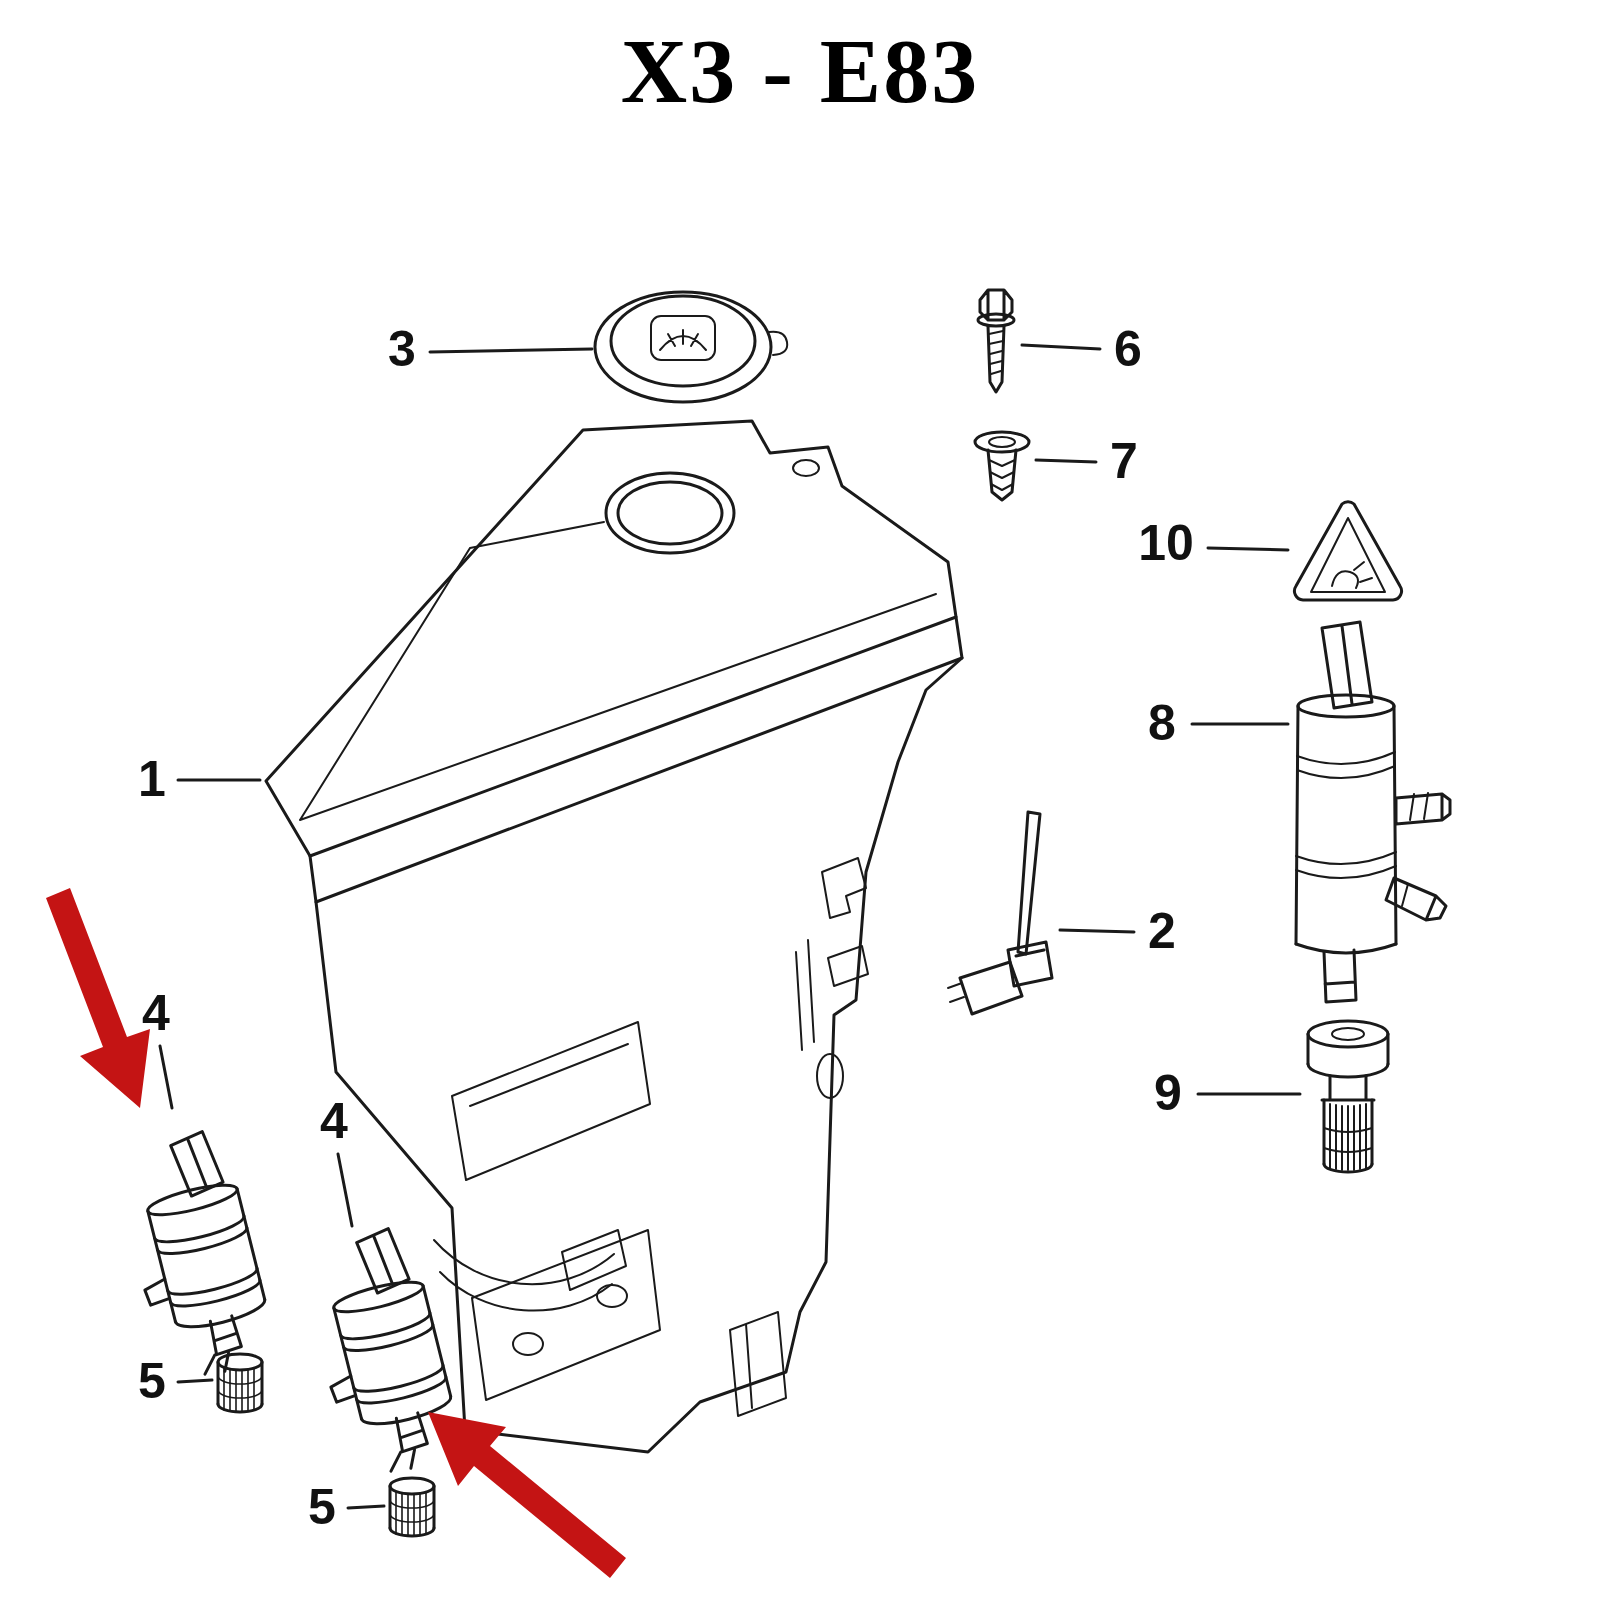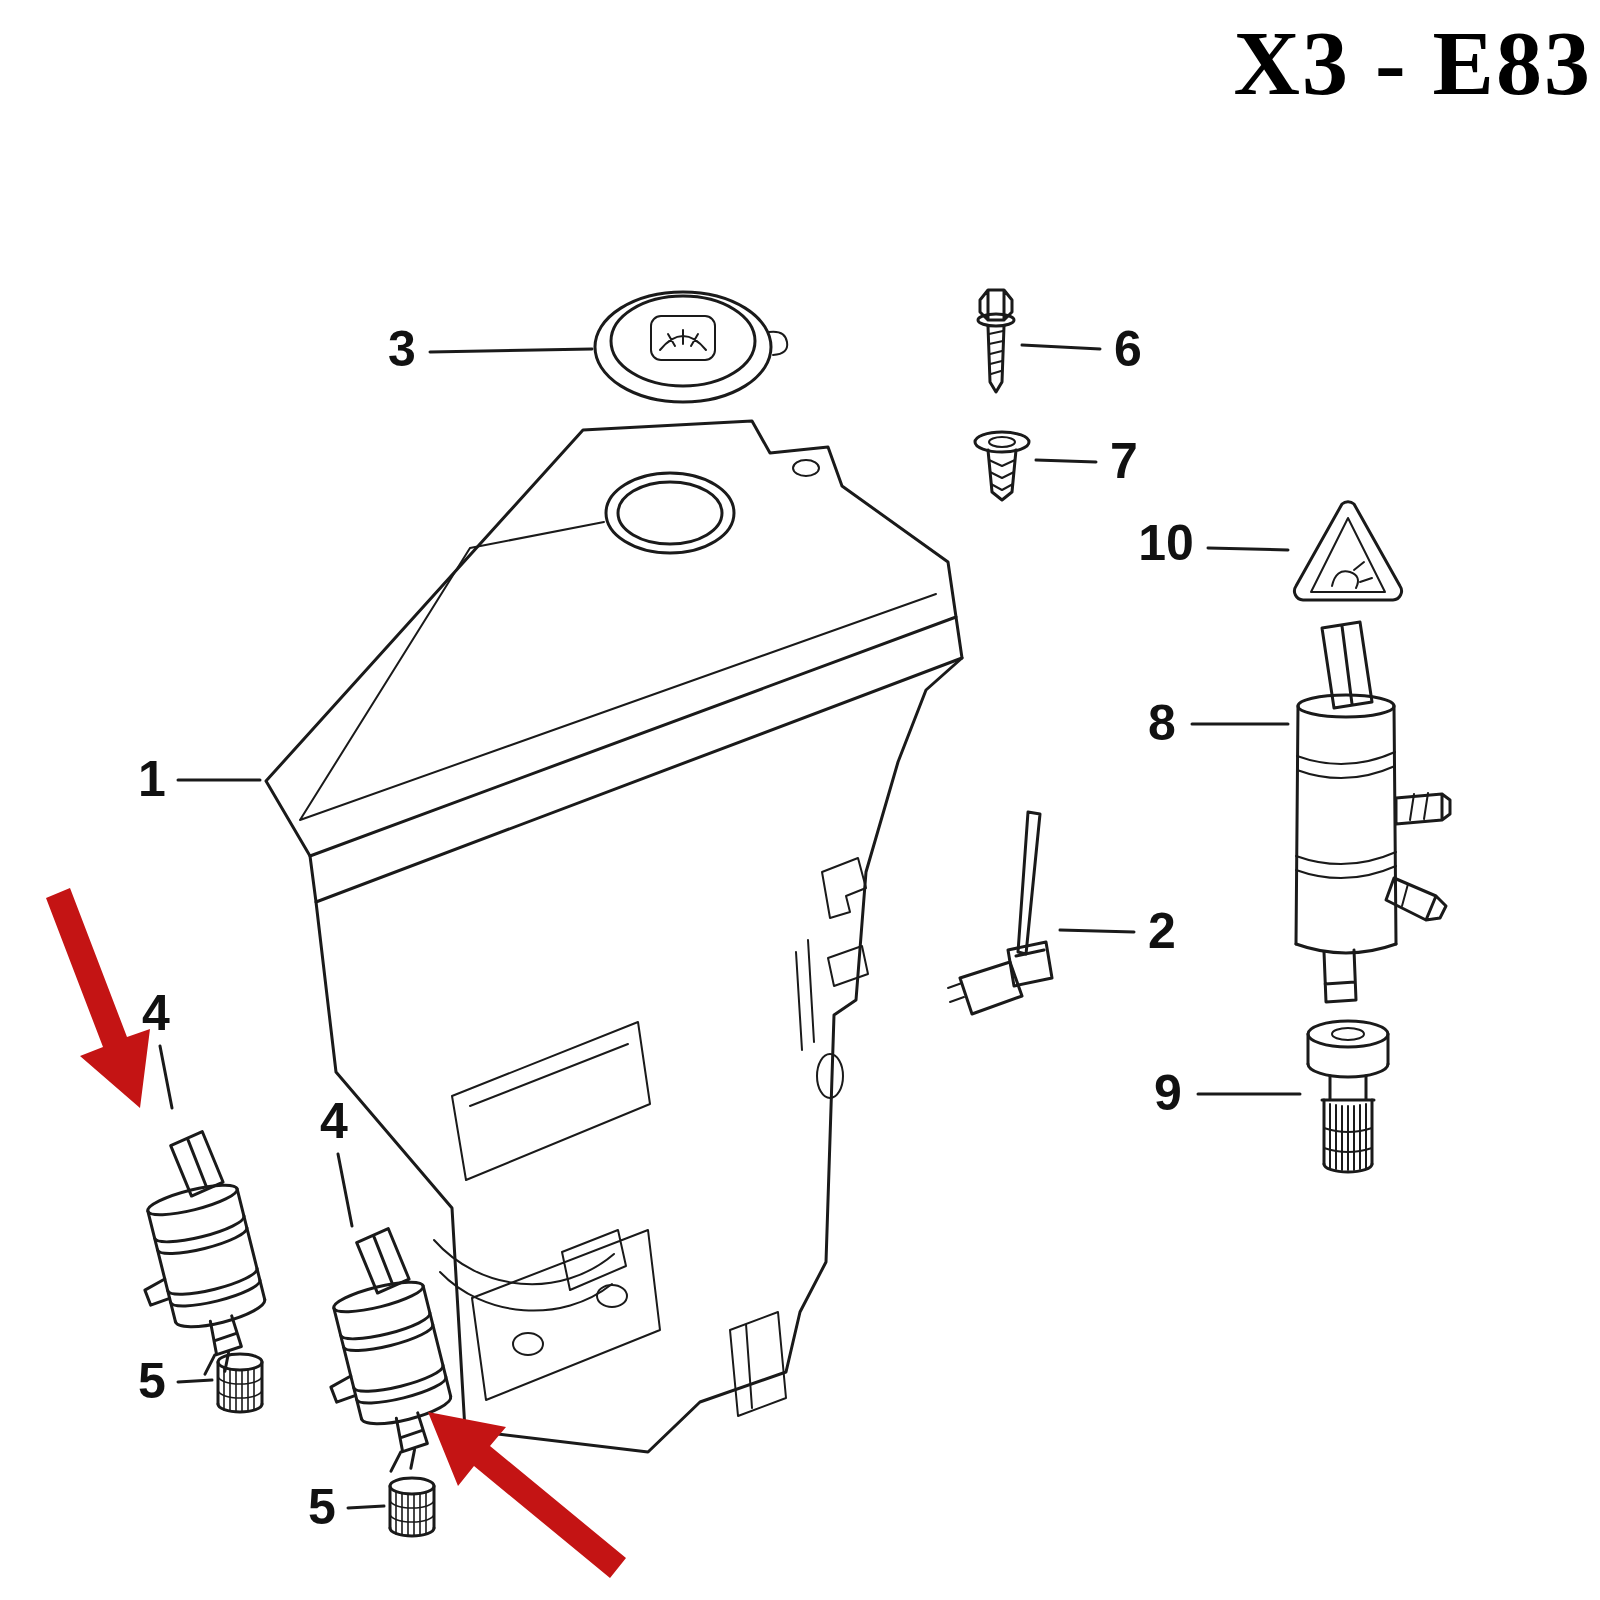--- a/index.html
+++ b/index.html
@@ -1,22 +1,22 @@
 <!DOCTYPE html>
 <html><head>
 <meta charset="utf-8">
 <style>
   html,body { margin:0; padding:0; background:#ffffff; }
   .page {
     position:relative; width:1600px; height:1600px; background:#ffffff;
     overflow:hidden; font-family:"Liberation Sans", sans-serif;
   }
   .title {
-    position:absolute; top:2px; left:0; right:0; margin:8px;
-    text-align:right; color:#000;
+    position:absolute; top:2px; left:0; right:0; margin:16px;
+    text-align:center; color:#000;
     font-family:"Liberation Serif","DejaVu Serif",serif;
     font-weight:bold; font-size:92px; letter-spacing:2px;
   }
   svg.diagram { position:absolute; left:0; top:0; width:1600px; height:1600px; }
   .ln  { fill:none; stroke:#1a1a1a; stroke-width:3; stroke-linecap:round; stroke-linejoin:round; }
   .ln2 { fill:none; stroke:#1a1a1a; stroke-width:2; stroke-linecap:round; stroke-linejoin:round; }
   .lbl { font-family:"Liberation Sans",sans-serif; font-weight:bold; font-size:50px; fill:#111; }
   .arrow { fill:#c41414; stroke:none; }
 </style>
 </head>

